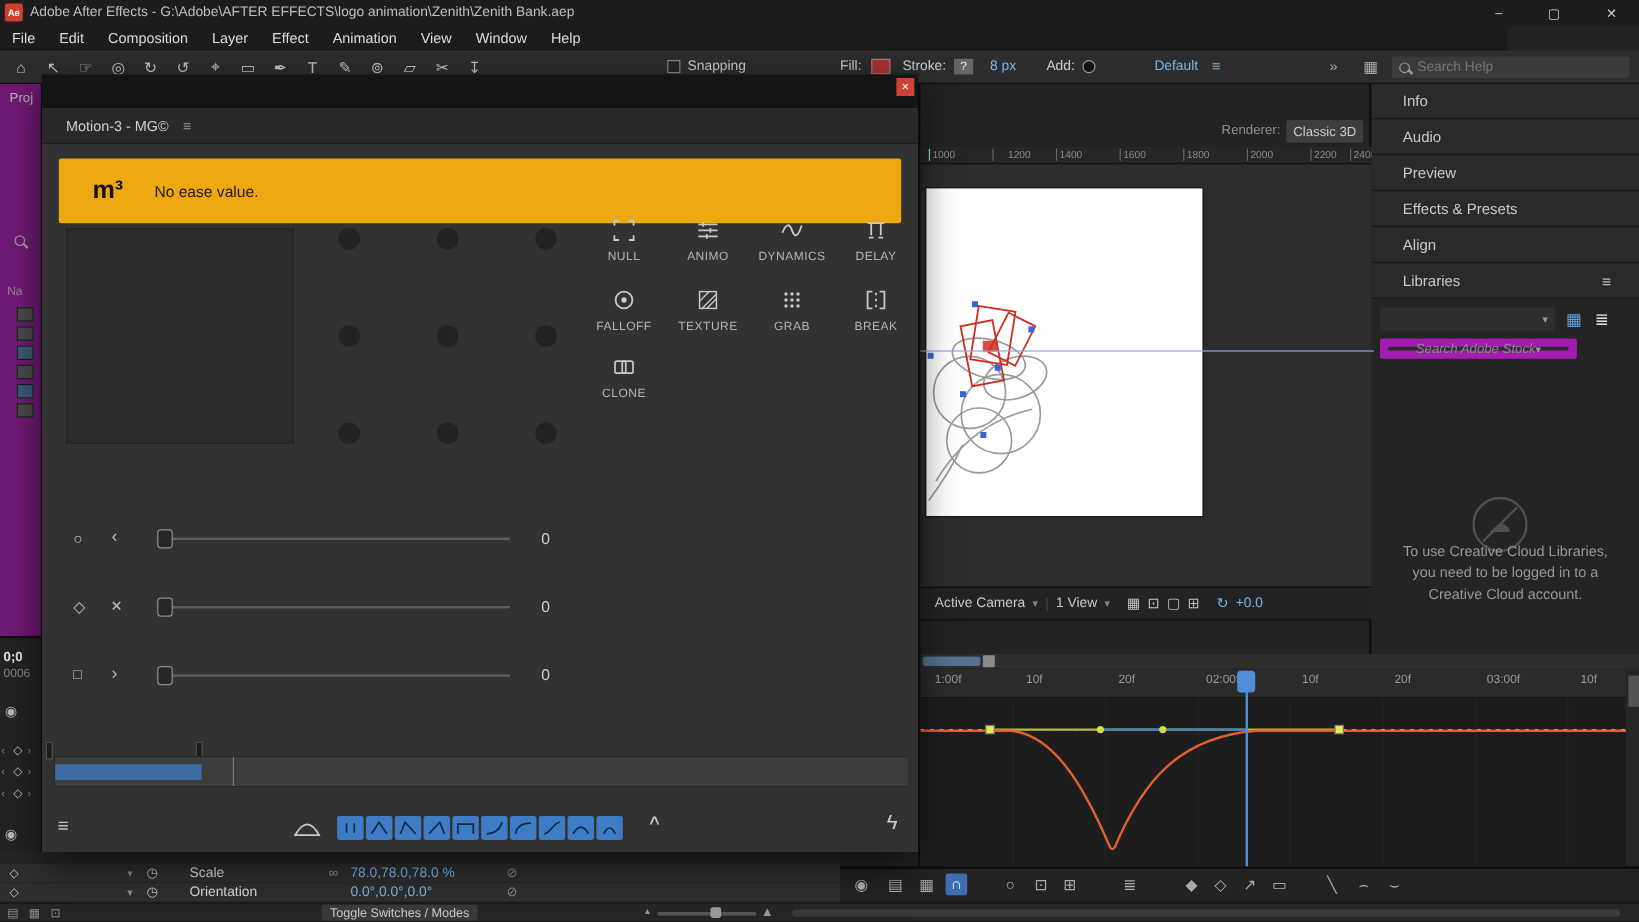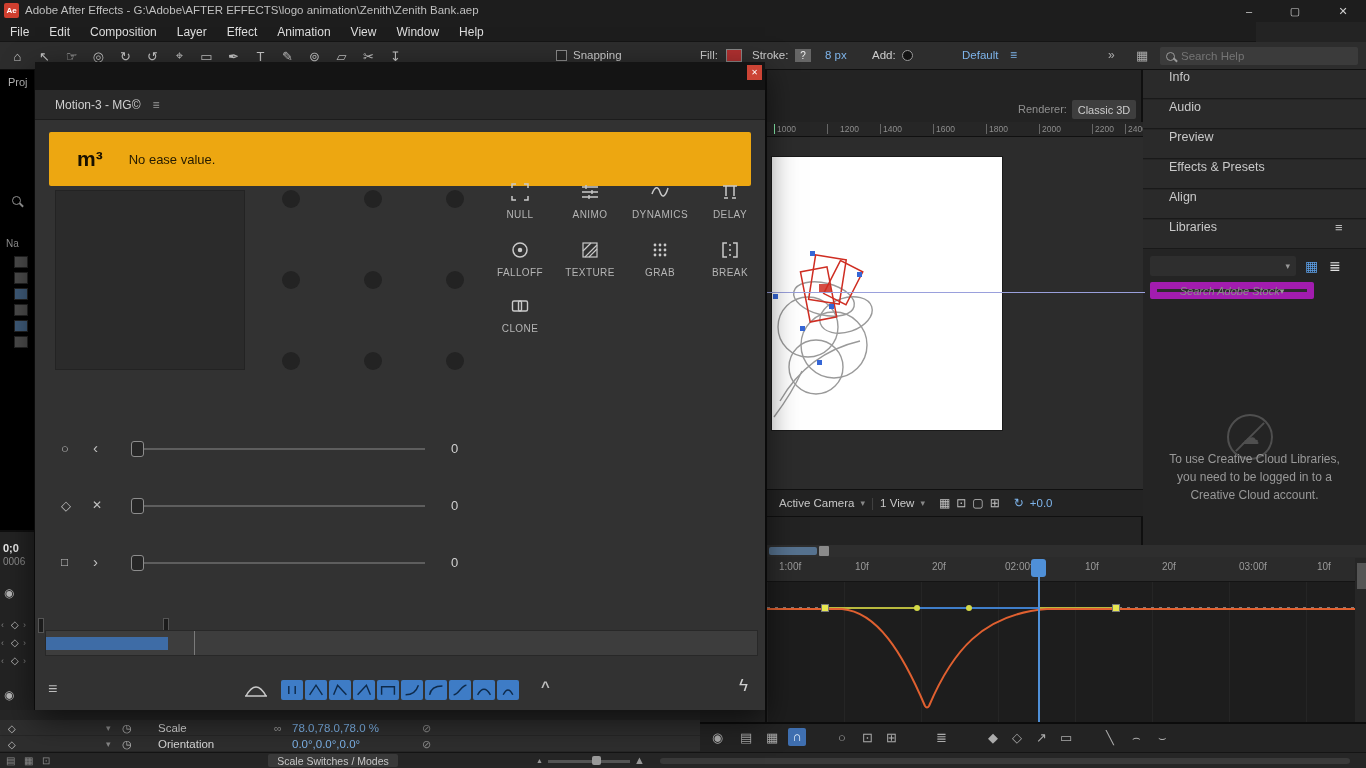--- a/index.html
+++ b/index.html
@@ -11,21 +11,21 @@
 .blue{color:#7eb4ea}
 .mag{display:inline-block;width:9px;height:9px;border:1.5px solid #9a9a9a;border-radius:50%;position:relative}
 .mag::after{content:"";position:absolute;width:5px;height:1.5px;background:#9a9a9a;right:-4px;bottom:-1px;transform:rotate(45deg)}
 
 #titlebar{left:0;top:0;width:1366px;height:22px;background:#1d1d1d}
 #menubar{left:0;top:22px;width:1256px;height:20px;background:#1d1d1d;border-bottom:1px solid #151515}
 #menubar span{padding:0 10px;line-height:20px;font-size:12px;color:#dedede;cursor:default}
 #toolbar{left:0;top:42px;width:1366px;height:28px;background:#2d2d2d;border-bottom:1px solid #101010}
 .tool{width:27px;height:28px;display:flex;align-items:center;justify-content:center;font-size:13px;color:#c6c6c6}
 .winbtn{width:30px;height:22px;display:inline-flex;align-items:center;justify-content:center;color:#cfcfcf;font-size:11px}
-.rp-head{width:223px;height:29px;background:#2a2a2a;border-bottom:1px solid #191919;display:flex;align-items:flex-start;padding-left:26px;font-size:12.5px;color:#c9c9c9}
+.rp-head{width:223px;height:29px;background:#2a2a2a;border-bottom:1px solid #191919;display:flex;align-items:center;padding-left:26px;font-size:12.5px;color:#c9c9c9}
 
 #mpanel{left:35px;top:62px;width:730px;height:648px;background:#323232;box-shadow:0 10px 30px rgba(0,0,0,.6);z-index:10}
 .mbtn{width:58px;text-align:center}
 .mbtn .lab{font-size:10px;letter-spacing:.4px;color:#b5b5b5;margin-top:4px}
 .dot{width:18px;height:18px;border-radius:50%;background:#232323}
 .preset{width:22px;height:20px;background:#3e7cc6;border-radius:2px;display:inline-flex;align-items:center;justify-content:center;margin-right:2px}
 .sl-track{height:2px;background:#5e5e5e}
 .sl-handle{width:13px;height:16px;background:#262626;border:1px solid #8d8d8d;border-radius:3px}
 
 .tlabel{position:absolute;top:4px;font-size:10px;color:#9a9a9a;white-space:nowrap}
@@ -89,21 +89,21 @@
     <span class="abs blue" style="left:962px;top:7px;font-size:11.5px">Default</span>
     <span class="abs blue" style="left:1010px;top:6px;font-size:12px">≡</span>
     <span class="abs" style="left:1108px;top:6px;font-size:12px;color:#aaa">»</span>
     <span class="abs" style="left:1136px;top:6px;font-size:13px;color:#aaa">▦</span>
     <div class="abs flex" style="left:1160px;top:5px;width:198px;height:18px;background:#3b3b3b;border-radius:2px;padding:0 6px;gap:6px">
       <span class="mag"></span>
       <input style="background: transparent; border: none; color: rgb(204, 204, 204); font-size: 11.5px; width: 160px; font-family: inherit;" placeholder="Search Help">
     </div>
   </div>
 
-  <div class="abs" style="left:0;top:70px;width:35px;height:460px;background:#000000;border-right:1px solid #0f0f0f">
+  <div class="abs" style="left:0;top:70px;width:35px;height:460px;background:#701a75;border-right:1px solid #0f0f0f">
     <span class="abs" style="left:8px;top:6px;font-size:11px;color:#b8b8b8">Proj</span>
     <span class="mag abs" style="left:12px;top:124px"></span>
     <span class="abs" style="left:6px;top:168px;font-size:10px;color:#909090">Na</span>
     <div class="abs" style="left:14px;top:186px;width:14px;height:12px;background:#4a4a4a;border:1px solid #222"></div>
     <div class="abs" style="left:14px;top:202px;width:14px;height:12px;background:#4a4a4a;border:1px solid #222"></div>
     <div class="abs" style="left:14px;top:218px;width:14px;height:12px;background:#3e5a78;border:1px solid #222"></div>
     <div class="abs" style="left:14px;top:234px;width:14px;height:12px;background:#4a4a4a;border:1px solid #222"></div>
     <div class="abs" style="left:14px;top:250px;width:14px;height:12px;background:#3e5a78;border:1px solid #222"></div>
     <div class="abs" style="left:14px;top:266px;width:14px;height:12px;background:#4a4a4a;border:1px solid #222"></div>
   </div>
@@ -290,21 +290,21 @@
     <span style="left:122px;font-size:11px;color:#bbb">◷</span>
     <span style="left:158px;font-size:11.5px;color:#d8d8d8">Orientation</span>
     <span class="blue" style="left:292px;font-size:11.5px">0.0°,0.0°,0.0°</span>
     <span style="left:422px;font-size:11px;color:#8a8a8a">⊘</span>
   </div>
 
   <div class="abs" style="left:0;top:752px;width:1366px;height:16px;background:#262626;border-top:1px solid #141414">
     <span class="abs" style="left:6px;top:2px;font-size:10px;color:#8a8a8a">▤</span>
     <span class="abs" style="left:24px;top:2px;font-size:10px;color:#8a8a8a">▦</span>
     <span class="abs" style="left:42px;top:2px;font-size:10px;color:#8a8a8a">⊡</span>
-    <div class="abs" style="left:268px;top:1px;width:130px;height:13px;background:#3a3a3a;border-radius:2px;display:flex;align-items:center;justify-content:center;font-size:10.5px;color:#c8c8c8">Scale Switches / Modes</div>
+    <div class="abs" style="left:268px;top:1px;width:130px;height:13px;background:#3a3a3a;border-radius:2px;display:flex;align-items:center;justify-content:center;font-size:10.5px;color:#c8c8c8">Toggle Switches / Modes</div>
     <span class="abs" style="left:536px;top:4px;font-size:7px;color:#999">▲</span>
     <div class="abs" style="left:548px;top:7px;width:82px;height:3px;background:#555"></div>
     <div class="abs" style="left:592px;top:3px;width:9px;height:9px;background:#9a9a9a;border-radius:2px"></div>
     <span class="abs" style="left:634px;top:1px;font-size:11px;color:#999">▲</span>
     <div class="abs" style="left:660px;top:5px;width:690px;height:6px;background:#3a3a3a;border-radius:3px"></div>
   </div>
 
   <div id="mpanel" class="abs">
     <div class="abs" style="left:0;top:0;width:730px;height:28px;background:#141414">
       <div class="abs" style="left:712px;top:3px;width:15px;height:15px;background:#cc4435;color:#fff;font-size:8px;display:flex;align-items:center;justify-content:center">✕</div>

